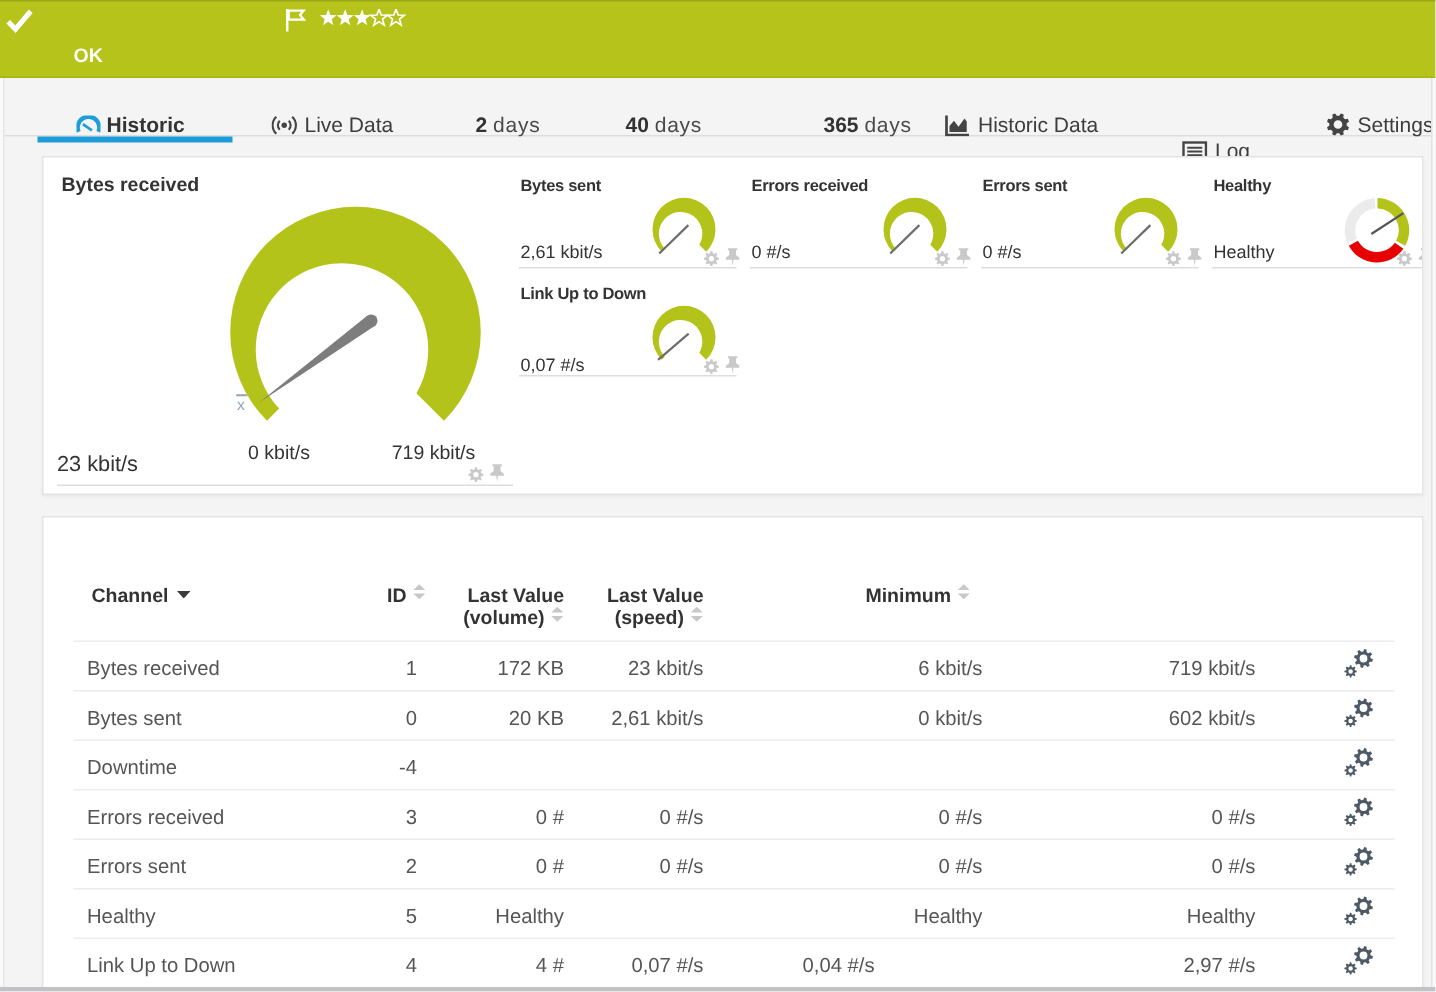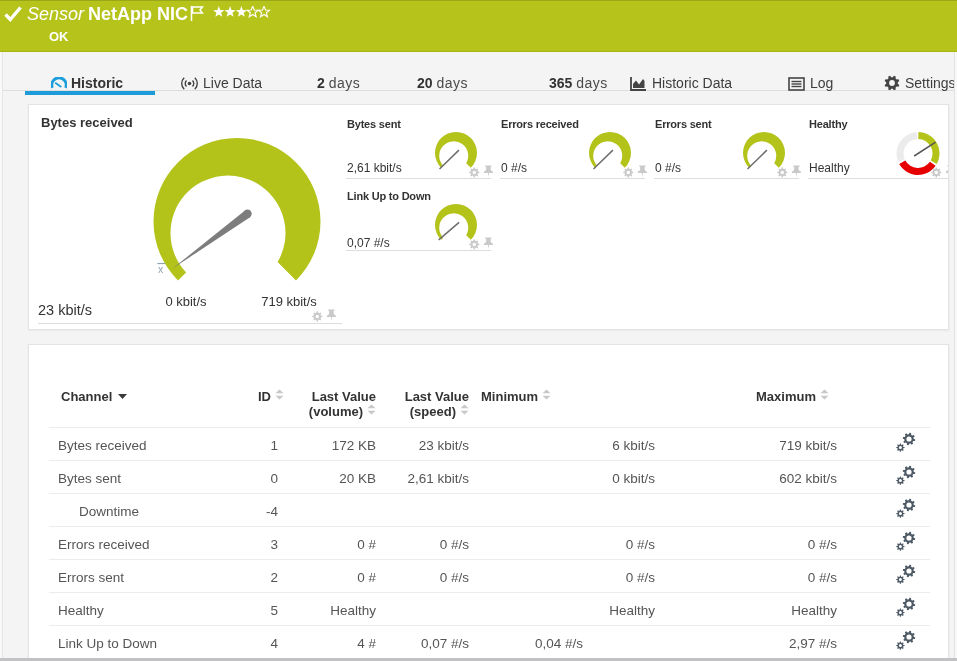--- a/index.html
+++ b/index.html
@@ -37,21 +37,20 @@
 .bottombar { position:absolute; left:0px; top:658px; width:957px; height:3px; background:#c2c2c5; }
 svg { display:block; }
 .abs { position:absolute; }
 </style>
 </head>
 <body>
 <div class="topbar">
   <svg class="t-check" width="18" height="16" viewBox="0 0 18 16">
       <path d="M1.5 8.5 L6.3 13.5 L16.5 1.5" stroke="#fff" stroke-width="3.4" fill="none"></path>
     </svg>
-  <div class="t-title"><span class="it">Sensor</span> <span class="bd" style="margin-left:-1px;">NetApp NIC</span></div>
   <svg class="t-flag" width="14" height="17" viewBox="0 0 14 17">
       <path d="M1.5 1 L1.5 16" stroke="#fff" stroke-width="1.6"></path>
       <path d="M2.5 2 L12.5 2 L10 5 L12.5 8 L2.5 8 Z" fill="none" stroke="#fff" stroke-width="1.5"></path>
     </svg>
   <svg class="t-stars2" width="58" height="12" viewBox="0 0 58 12">
       <path d="M 5.80,0.10 L 7.24,4.02 L 11.41,4.18 L 8.13,6.76 L 9.27,10.77 L 5.80,8.45 L 2.33,10.77 L 3.47,6.76 L 0.19,4.18 L 4.36,4.02 Z" fill="#fff"></path>
       <path d="M 17.10,0.10 L 18.54,4.02 L 22.71,4.18 L 19.43,6.76 L 20.57,10.77 L 17.10,8.45 L 13.63,10.77 L 14.77,6.76 L 11.49,4.18 L 15.66,4.02 Z" fill="#fff"></path>
       <path d="M 28.40,0.10 L 29.84,4.02 L 34.01,4.18 L 30.73,6.76 L 31.87,10.77 L 28.40,8.45 L 24.93,10.77 L 26.07,6.76 L 22.79,4.18 L 26.96,4.02 Z" fill="#fff"></path>
       <path d="M 39.70,0.10 L 41.14,4.02 L 45.31,4.18 L 42.03,6.76 L 43.17,10.77 L 39.70,8.45 L 36.23,10.77 L 37.37,6.76 L 34.09,4.18 L 38.26,4.02 Z" fill="none" stroke="#fff" stroke-width="1.1"></path>
       <path d="M 51.00,0.10 L 52.44,4.02 L 56.61,4.18 L 53.33,6.76 L 54.47,10.77 L 51.00,8.45 L 47.53,10.77 L 48.67,6.76 L 45.39,4.18 L 49.56,4.02 Z" fill="none" stroke="#fff" stroke-width="1.1"></path>
@@ -67,27 +66,27 @@
           <line x1="4.2" y1="5.8" x2="10.3" y2="9.9" stroke="#1b9ed9" stroke-width="1.8"></line>
         </svg></span><b>Historic</b></div>
   <div class="tab" style="left:181px;"><span class="ticon"><svg width="17" height="15" viewBox="0 0 17 15">
           <circle cx="8.5" cy="7.5" r="1.8" fill="#444"></circle>
           <path d="M5.5 4.5 A 4.2 4.2 0 0 0 5.5 10.5" stroke="#444" stroke-width="1.4" fill="none"></path>
           <path d="M11.5 4.5 A 4.2 4.2 0 0 1 11.5 10.5" stroke="#444" stroke-width="1.4" fill="none"></path>
           <path d="M3.2 1.8 A 7.8 7.8 0 0 0 3.2 13.2" stroke="#444" stroke-width="1.4" fill="none"></path>
           <path d="M13.8 1.8 A 7.8 7.8 0 0 1 13.8 13.2" stroke="#444" stroke-width="1.4" fill="none"></path>
         </svg></span>Live Data</div>
   <div class="tab" style="left:317px;"><b>2</b> <span class="dy">days</span></div>
-  <div class="tab" style="left:417px;"><b>20</b> <span class="dy">days</span></div>
+  <div class="tab" style="left:417px;"><b>40</b> <span class="dy">days</span></div>
   <div class="tab" style="left:520px;margin-left:29px;"><b>365</b> <span class="dy">days</span></div>
   <div class="tab" style="left:630px;"><span class="ticon"><svg width="17" height="15" viewBox="0 0 17 15">
           <path d="M1 1 L1 14 L16 14" stroke="#444" stroke-width="1.8" fill="none"></path>
           <path d="M3 12 L3 8 L6 4.5 L9 8.5 L13 3 L14.5 5 L14.5 12 Z" fill="#444"></path>
         </svg></span>Historic Data</div>
-  <div class="tab" style="left:788px;"><span class="ticon"><svg width="17" height="14" viewBox="0 0 17 14">
+  <div class="tab" style="left:788px;margin-top:17px;"><span class="ticon"><svg width="17" height="14" viewBox="0 0 17 14">
           <rect x="1" y="1" width="15" height="12" fill="none" stroke="#444" stroke-width="1.6"></rect>
           <line x1="3.5" y1="4.5" x2="13.5" y2="4.5" stroke="#444" stroke-width="1.4"></line>
           <line x1="3.5" y1="7" x2="13.5" y2="7" stroke="#444" stroke-width="1.4"></line>
           <line x1="3.5" y1="9.5" x2="13.5" y2="9.5" stroke="#444" stroke-width="1.4"></line>
         </svg></span>Log</div>
   <div class="tab" style="left:884px;"><span class="ticon"><svg width="16" height="16" viewBox="0 0 16 16">
           <path d="M 13.8,8.8 L 15.3,9.9 L 14.6,11.8 L 12.7,11.5 L 11.5,12.7 L 11.8,14.6 L 9.9,15.3 L 8.8,13.8 L 7.2,13.8 L 6.1,15.3 L 4.2,14.6 L 4.5,12.7 L 3.3,11.5 L 1.4,11.8 L 0.7,9.9 L 2.2,8.8 L 2.2,7.2 L 0.7,6.1 L 1.4,4.2 L 3.3,4.5 L 4.5,3.3 L 4.2,1.4 L 6.1,0.7 L 7.2,2.2 L 8.8,2.2 L 9.9,0.7 L 11.8,1.4 L 11.5,3.3 L 12.7,4.5 L 14.6,4.2 L 15.3,6.1 L 13.8,7.2 Z M 10.9,8.0 A 2.9,2.9 0 1 0 5.1,8.0 A 2.9,2.9 0 1 0 10.9,8.0 Z" fill="#444" fill-rule="evenodd"></path>
         </svg></span>Settings</div>
 </div>
 
@@ -176,25 +175,21 @@
         <path d="M0.5 6.7 L8.5 6.7 L4.5 10.5 Z" fill="#c8c8c8"></path>
       </svg></div>
 <div class="th" style="left:240px;width:107px;top:43.5px;text-align:right;">Last Value<br><span>(volume)<svg class="sorti" width="9" height="11" viewBox="0 0 9 11">
           <path d="M0.5 4.3 L4.5 0.5 L8.5 4.3 Z" fill="#c8c8c8"></path>
           <path d="M0.5 6.7 L8.5 6.7 L4.5 10.5 Z" fill="#c8c8c8"></path>
         </svg></span></div>
 <div class="th" style="left:333px;width:107px;top:43.5px;text-align:right;">Last Value<br><span>(speed)<svg class="sorti" width="9" height="11" viewBox="0 0 9 11">
           <path d="M0.5 4.3 L4.5 0.5 L8.5 4.3 Z" fill="#c8c8c8"></path>
           <path d="M0.5 6.7 L8.5 6.7 L4.5 10.5 Z" fill="#c8c8c8"></path>
         </svg></span></div>
-<div class="th" style="left:452px;width:188px;top:43.5px;">Minimum<svg class="sorti" width="9" height="11" viewBox="0 0 9 11">
-        <path d="M0.5 4.3 L4.5 0.5 L8.5 4.3 Z" fill="#c8c8c8"></path>
-        <path d="M0.5 6.7 L8.5 6.7 L4.5 10.5 Z" fill="#c8c8c8"></path>
-      </svg></div>
-<div class="th" style="left:612px;width:188px;top:43.5px;text-align:right;">Maximum<svg class="sorti" width="9" height="11" viewBox="0 0 9 11">
+<div class="th" style="left:430px;width:188px;top:43.5px;text-align:right;">Minimum<svg class="sorti" width="9" height="11" viewBox="0 0 9 11">
         <path d="M0.5 4.3 L4.5 0.5 L8.5 4.3 Z" fill="#c8c8c8"></path>
         <path d="M0.5 6.7 L8.5 6.7 L4.5 10.5 Z" fill="#c8c8c8"></path>
       </svg></div>
 <div class="rsep" style="top:82px;"></div>
 <div class="td" style="left:29px;top:92.5px;">Bytes received</div>
 <div class="td" style="left:129px;width:120px;top:92.5px;text-align:right;">1</div>
 <div class="td" style="left:227px;width:120px;top:92.5px;text-align:right;">172 KB</div>
 <div class="td" style="left:320px;width:120px;top:92.5px;text-align:right;">23 kbit/s</div>
 <div class="td" style="left:506px;width:120px;top:92.5px;text-align:right;">6 kbit/s</div>
 <div class="td" style="left:688px;width:120px;top:92.5px;text-align:right;">719 kbit/s</div>
@@ -205,21 +200,21 @@
 <div class="td" style="left:29px;top:125.5px;">Bytes sent</div>
 <div class="td" style="left:129px;width:120px;top:125.5px;text-align:right;">0</div>
 <div class="td" style="left:227px;width:120px;top:125.5px;text-align:right;">20 KB</div>
 <div class="td" style="left:320px;width:120px;top:125.5px;text-align:right;">2,61 kbit/s</div>
 <div class="td" style="left:506px;width:120px;top:125.5px;text-align:right;">0 kbit/s</div>
 <div class="td" style="left:688px;width:120px;top:125.5px;text-align:right;">602 kbit/s</div>
 <svg class="abs" style="left:867px;top:120px" width="20" height="20" viewBox="0 0 20 20">
       <path d="M 17.7,6.8 L 19.3,7.5 L 18.9,9.1 L 17.2,9.1 L 16.5,10.2 L 17.1,11.8 L 15.7,12.7 L 14.5,11.5 L 13.2,11.7 L 12.5,13.3 L 10.9,12.9 L 10.9,11.2 L 9.8,10.5 L 8.2,11.1 L 7.3,9.7 L 8.5,8.5 L 8.3,7.2 L 6.7,6.5 L 7.1,4.9 L 8.8,4.9 L 9.5,3.8 L 8.9,2.2 L 10.3,1.3 L 11.5,2.5 L 12.8,2.3 L 13.5,0.7 L 15.1,1.1 L 15.1,2.8 L 16.2,3.5 L 17.8,2.9 L 18.7,4.3 L 17.5,5.5 Z M 15.6,7.0 A 2.6,2.6 0 1 0 10.4,7.0 A 2.6,2.6 0 1 0 15.6,7.0 Z M 7.3,14.9 L 8.5,15.1 L 8.5,16.1 L 7.3,16.3 L 7.0,17.1 L 7.7,18.1 L 6.9,18.9 L 5.9,18.2 L 5.1,18.5 L 4.9,19.7 L 3.9,19.7 L 3.7,18.5 L 2.9,18.2 L 1.9,18.9 L 1.1,18.1 L 1.8,17.1 L 1.5,16.3 L 0.3,16.1 L 0.3,15.1 L 1.5,14.9 L 1.8,14.1 L 1.1,13.1 L 1.9,12.3 L 2.9,13.0 L 3.7,12.7 L 3.9,11.5 L 4.9,11.5 L 5.1,12.7 L 5.9,13.0 L 6.9,12.3 L 7.7,13.1 L 7.0,14.1 Z M 5.9,15.6 A 1.5,1.5 0 1 0 2.9,15.6 A 1.5,1.5 0 1 0 5.9,15.6 Z" fill="#4d5a66" fill-rule="evenodd"></path>
     </svg>
 <div class="rsep" style="top:148px;"></div>
-<div class="td" style="left:29px;top:158.5px;margin-left:21px;">Downtime</div>
+<div class="td" style="left:29px;top:158.5px;">Downtime</div>
 <div class="td" style="left:129px;width:120px;top:158.5px;text-align:right;">-4</div>
 <svg class="abs" style="left:867px;top:153px" width="20" height="20" viewBox="0 0 20 20">
       <path d="M 17.7,6.8 L 19.3,7.5 L 18.9,9.1 L 17.2,9.1 L 16.5,10.2 L 17.1,11.8 L 15.7,12.7 L 14.5,11.5 L 13.2,11.7 L 12.5,13.3 L 10.9,12.9 L 10.9,11.2 L 9.8,10.5 L 8.2,11.1 L 7.3,9.7 L 8.5,8.5 L 8.3,7.2 L 6.7,6.5 L 7.1,4.9 L 8.8,4.9 L 9.5,3.8 L 8.9,2.2 L 10.3,1.3 L 11.5,2.5 L 12.8,2.3 L 13.5,0.7 L 15.1,1.1 L 15.1,2.8 L 16.2,3.5 L 17.8,2.9 L 18.7,4.3 L 17.5,5.5 Z M 15.6,7.0 A 2.6,2.6 0 1 0 10.4,7.0 A 2.6,2.6 0 1 0 15.6,7.0 Z M 7.3,14.9 L 8.5,15.1 L 8.5,16.1 L 7.3,16.3 L 7.0,17.1 L 7.7,18.1 L 6.9,18.9 L 5.9,18.2 L 5.1,18.5 L 4.9,19.7 L 3.9,19.7 L 3.7,18.5 L 2.9,18.2 L 1.9,18.9 L 1.1,18.1 L 1.8,17.1 L 1.5,16.3 L 0.3,16.1 L 0.3,15.1 L 1.5,14.9 L 1.8,14.1 L 1.1,13.1 L 1.9,12.3 L 2.9,13.0 L 3.7,12.7 L 3.9,11.5 L 4.9,11.5 L 5.1,12.7 L 5.9,13.0 L 6.9,12.3 L 7.7,13.1 L 7.0,14.1 Z M 5.9,15.6 A 1.5,1.5 0 1 0 2.9,15.6 A 1.5,1.5 0 1 0 5.9,15.6 Z" fill="#4d5a66" fill-rule="evenodd"></path>
     </svg>
 <div class="rsep" style="top:181px;"></div>
 <div class="td" style="left:29px;top:191.5px;">Errors received</div>
 <div class="td" style="left:129px;width:120px;top:191.5px;text-align:right;">3</div>
 <div class="td" style="left:227px;width:120px;top:191.5px;text-align:right;">0 #</div>
 <div class="td" style="left:320px;width:120px;top:191.5px;text-align:right;">0 #/s</div>
 <div class="td" style="left:506px;width:120px;top:191.5px;text-align:right;">0 #/s</div>

